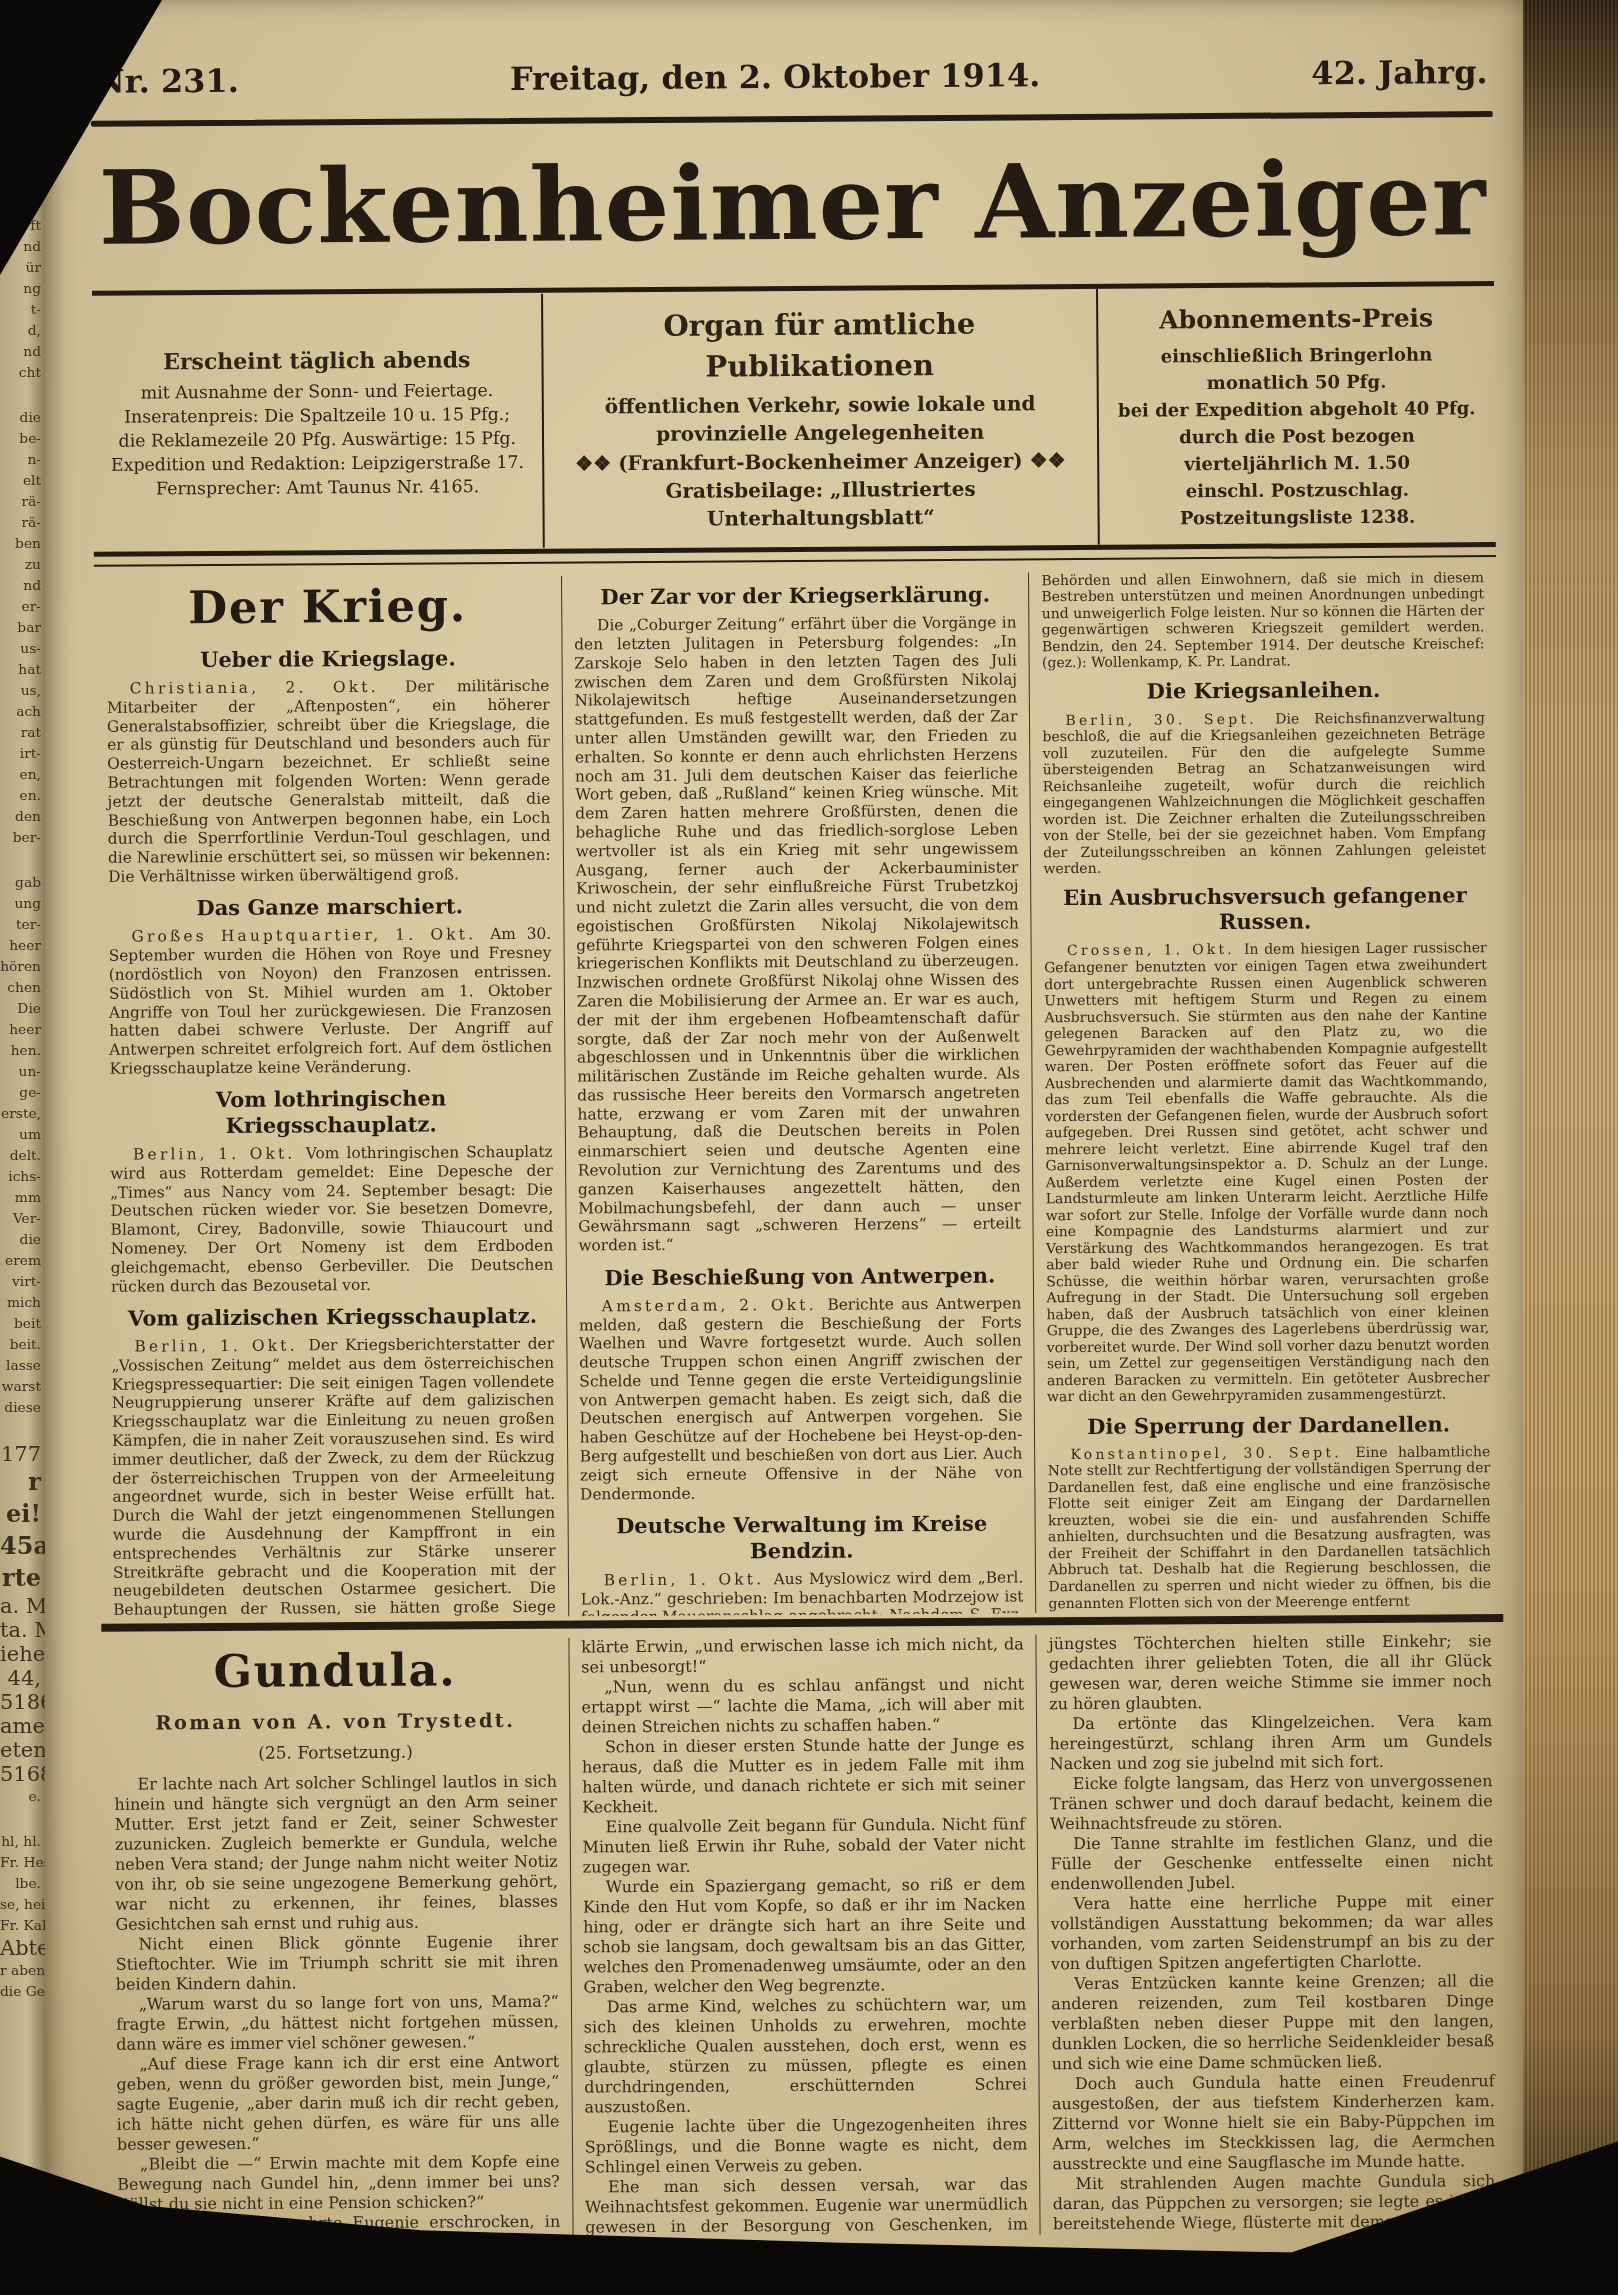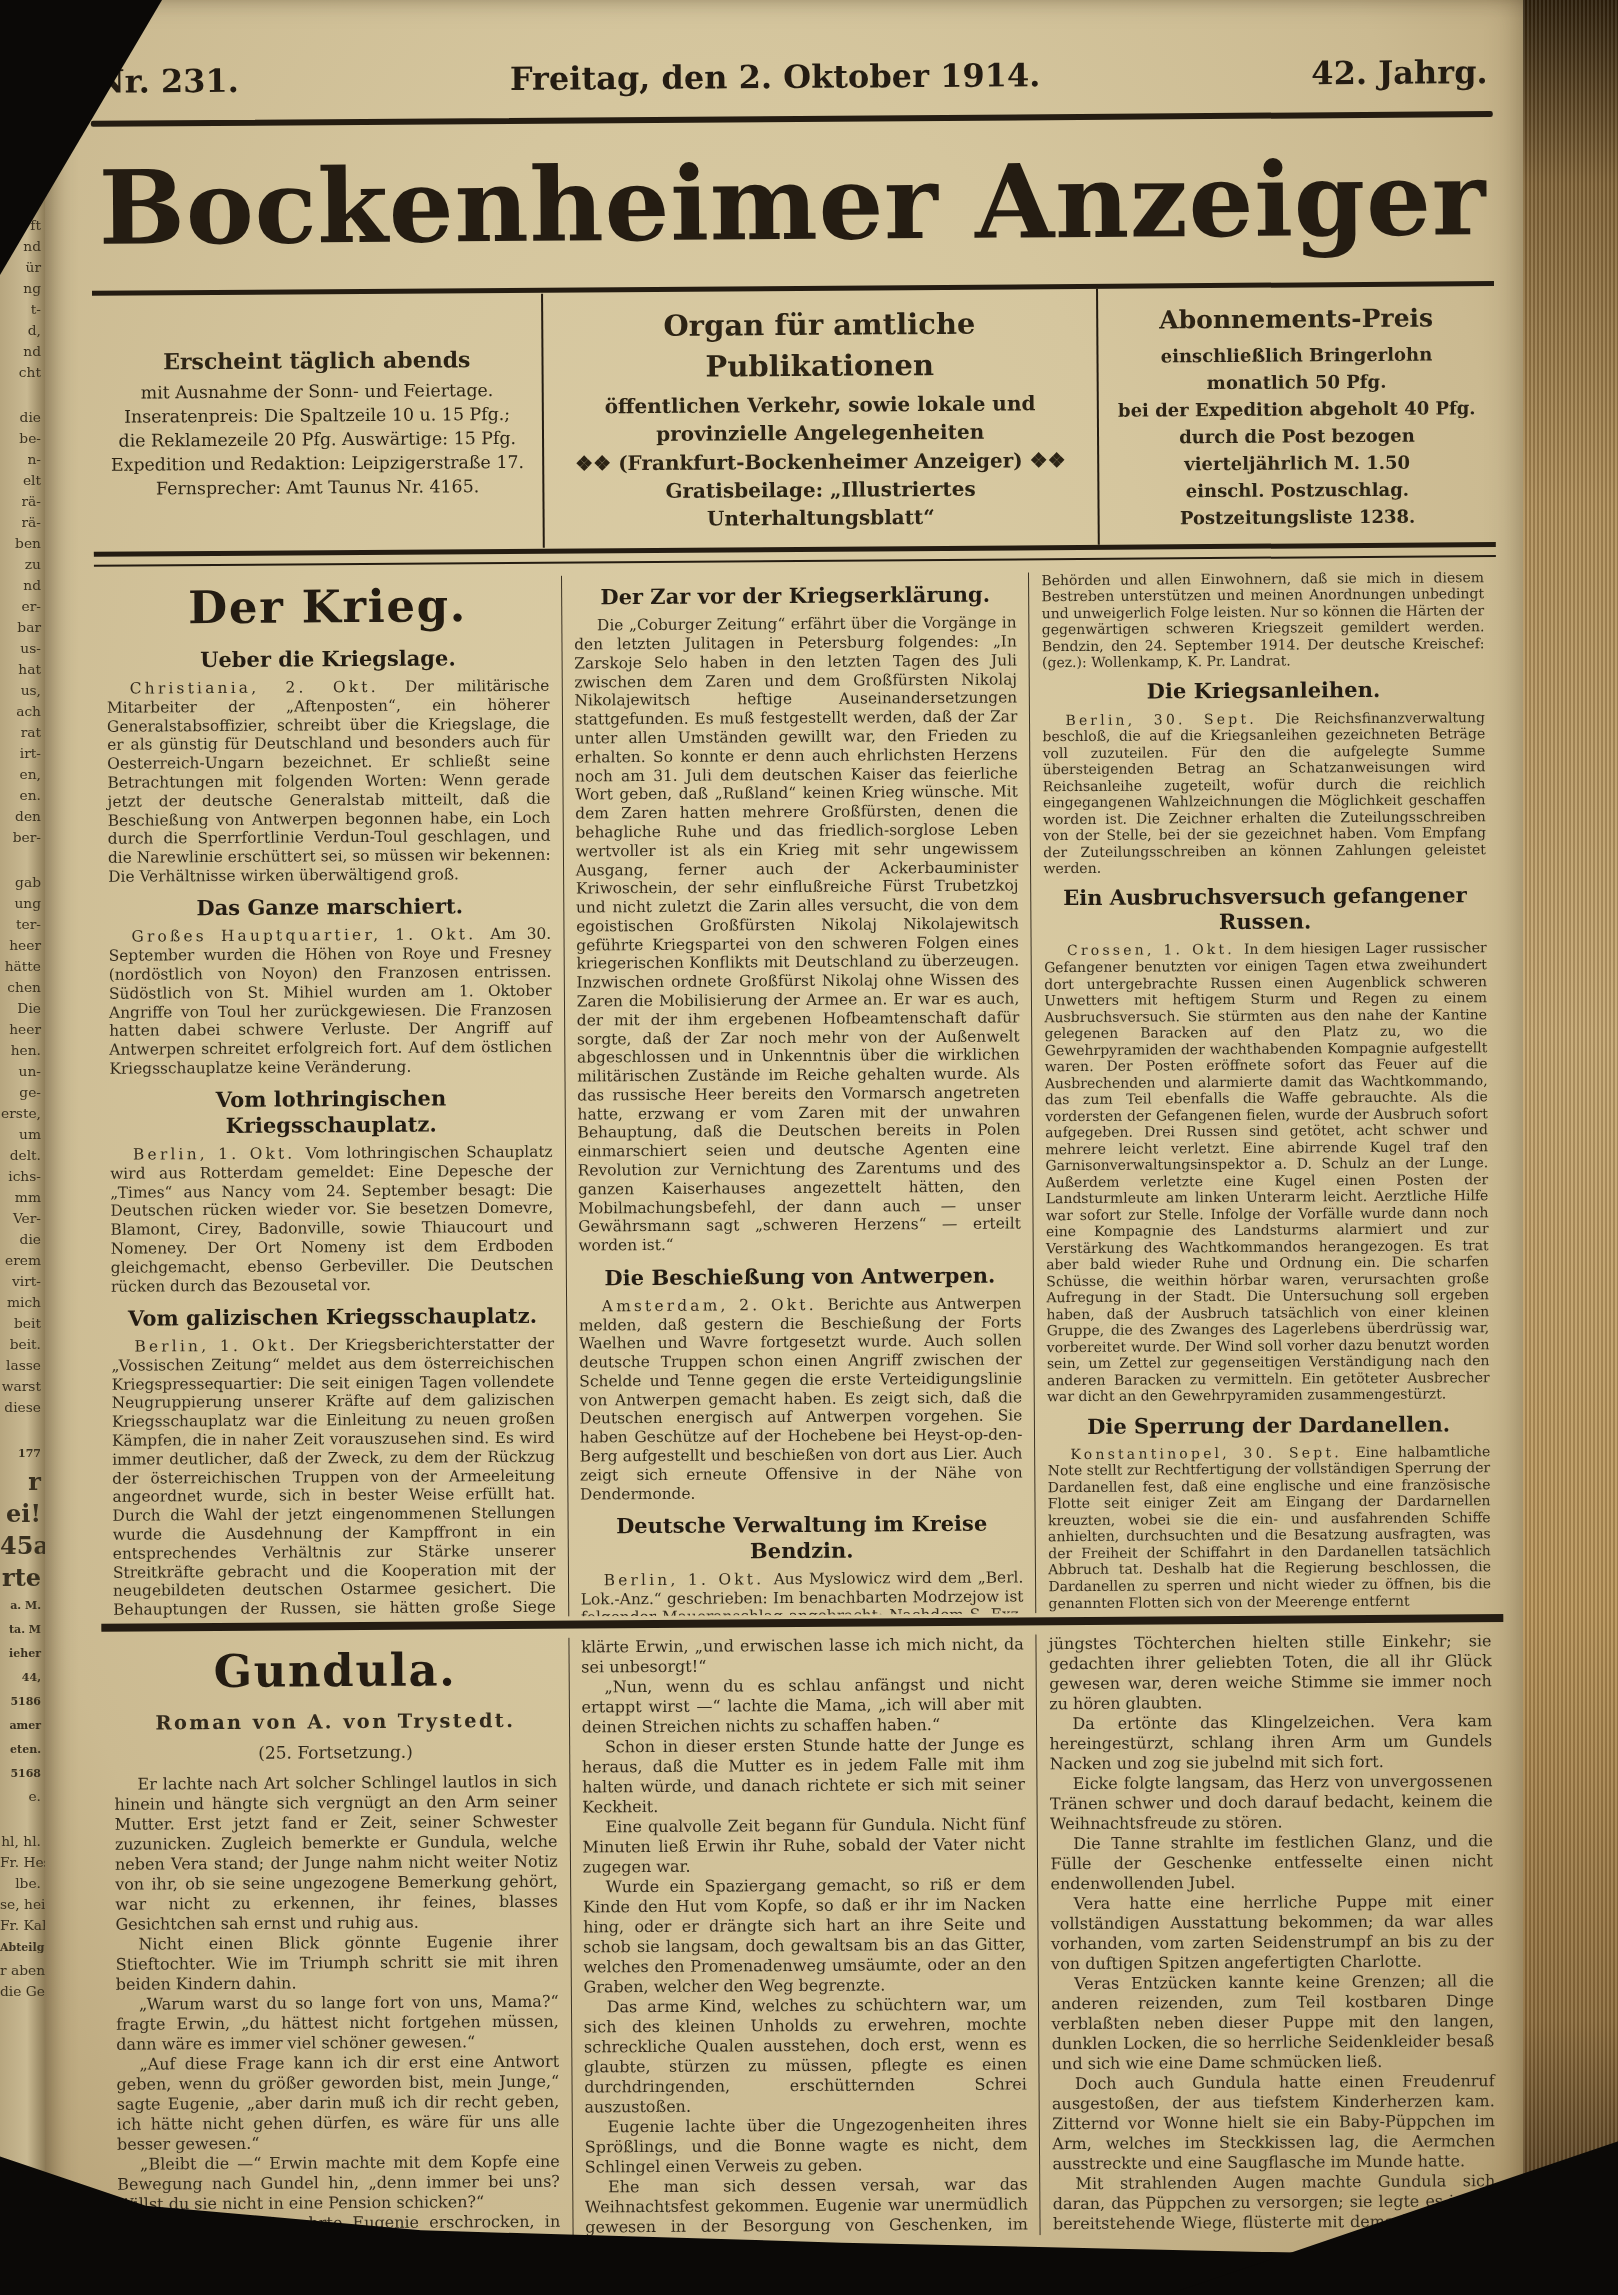--- a/index.html
+++ b/index.html
@@ -16,21 +16,21 @@
       linear-gradient(180deg,#241808 0%,#7e6238 8%,#ad8d59 22%,#c3a571 45%,#b69258 70%,#8a6a3c 88%,#2e2010 100%);
   }
   
   .prev-page{
     position:absolute;left:0;top:0;width:45px;height:100%;overflow:hidden;
     background:linear-gradient(90deg,#b7a67f 0%,#c9b992 60%,#8d7c58 100%);
     color:#39301f;
   }
   .frag{ text-align:right;padding-right:4px;white-space:nowrap; }
   .frag.s{ font-size:13.8px;line-height:21px; }
-  .frag.b{ font-size:11px;line-height:24px;font-weight:bold; }
+  .frag.b{ font-size:21px;line-height:24px;font-weight:normal; }
   .frag.h{ font-size:24px;line-height:32px;font-weight:bold; }
   .frag.gap{ height:24px; }
   
   .page{
     position:absolute;left:45px;top:0;width:1491px;height:2295px;
     background:radial-gradient(ellipse at 46% 38%, #dbcda6 0%, #d5c69e 40%, #cbba91 70%, #b6a176 92%, #a08a5f 100%);
     box-shadow: inset 16px 0 24px -9.7px rgba(40,25,5,0.45), inset -23px 0 36px -14.6px rgba(40,25,5,0.5);
   }
   .page-inner{
     position:absolute;inset:0;padding:47px 36px 0 53px;
@@ -127,21 +127,21 @@
     <div class="frag s">irt-</div>
     <div class="frag s">en,</div>
     <div class="frag s">en.</div>
     <div class="frag s">den</div>
     <div class="frag s">ber-</div>
     <div class="frag gap"></div>
     <div class="frag s">gab</div>
     <div class="frag s">ung</div>
     <div class="frag s">ter-</div>
     <div class="frag s">heer</div>
-    <div class="frag s">hätte</div>
+    <div class="frag s">hören</div>
     <div class="frag s">chen</div>
     <div class="frag s">Die</div>
     <div class="frag s">heer</div>
     <div class="frag s">hen.</div>
     <div class="frag s">un-</div>
     <div class="frag s">ge-</div>
     <div class="frag s">erste,</div>
     <div class="frag s">um</div>
     <div class="frag s">delt.</div>
     <div class="frag s">ichs-</div>

